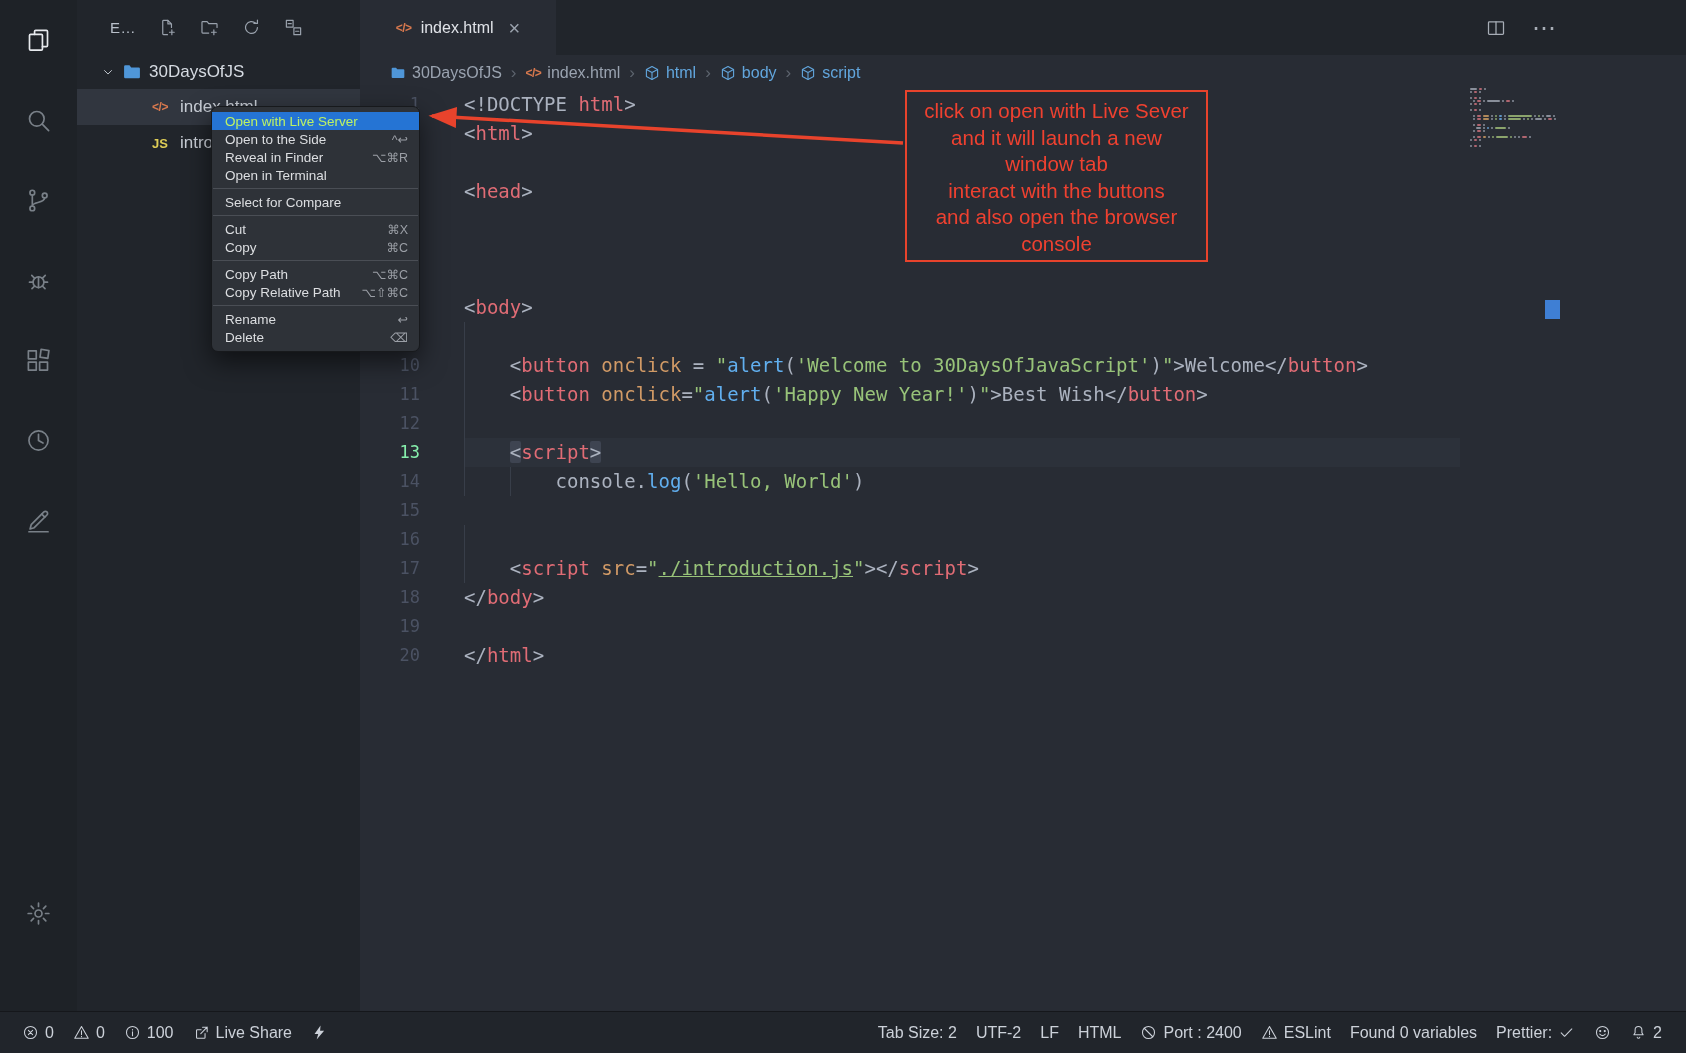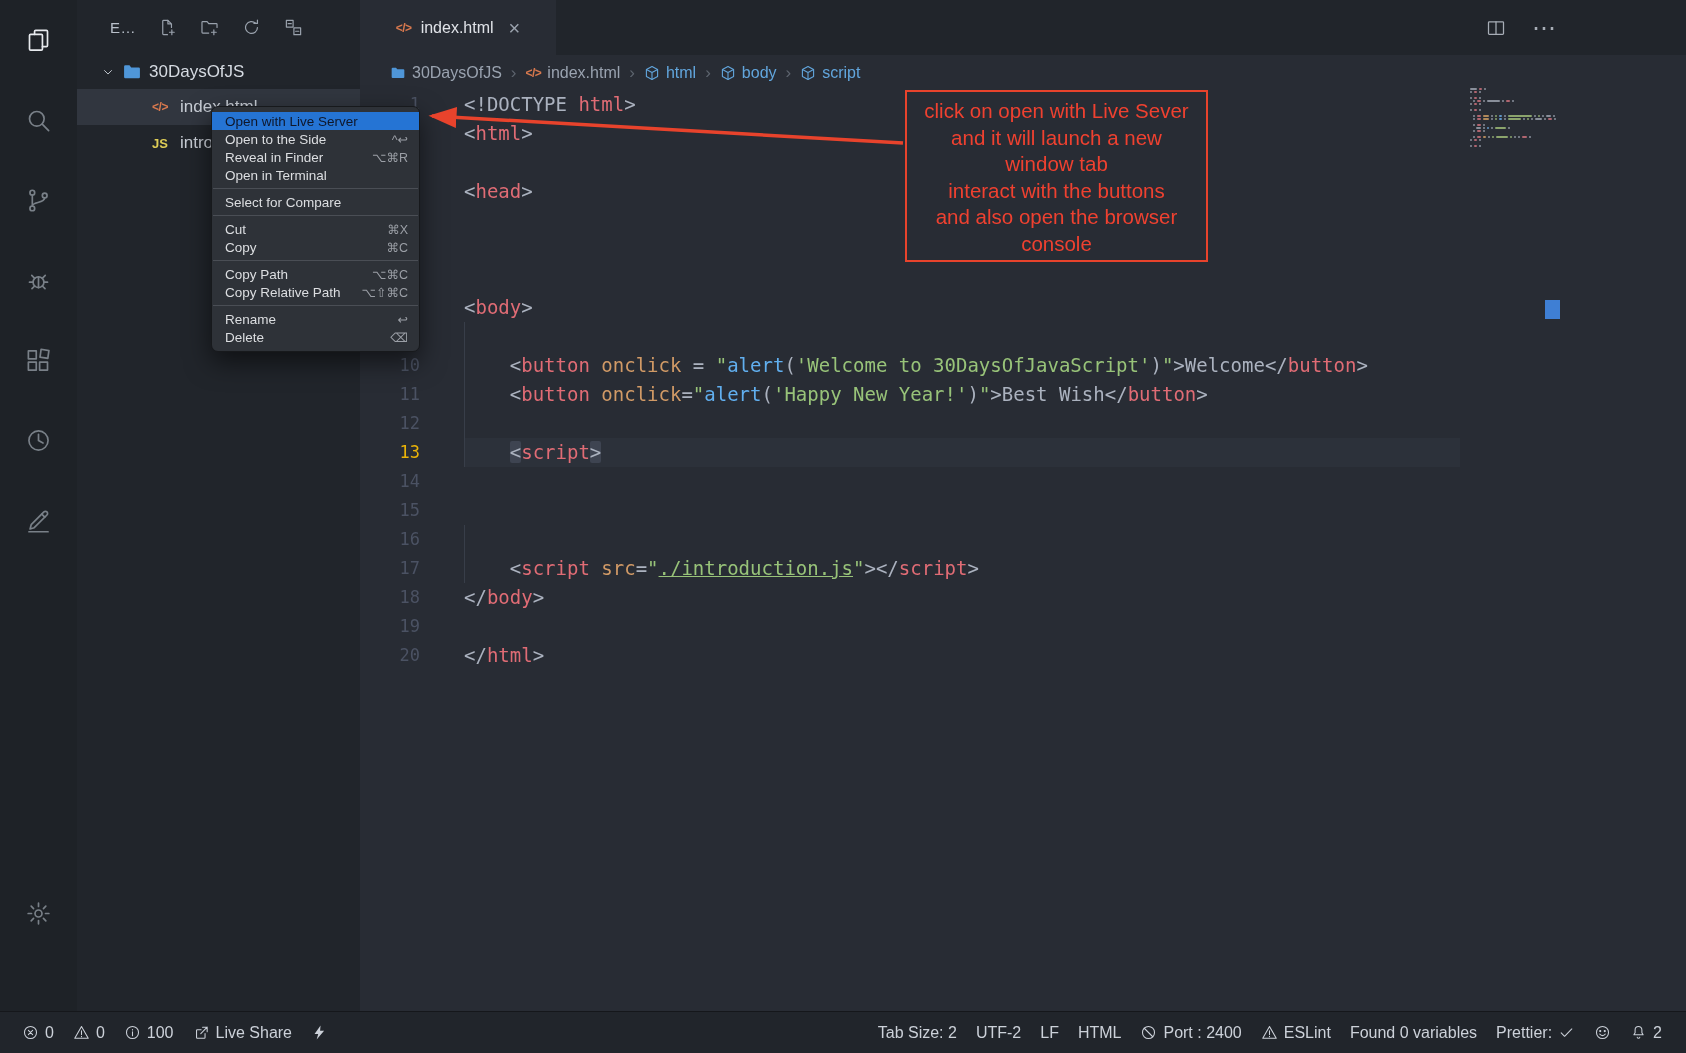--- a/index.html
+++ b/index.html
@@ -35,21 +35,21 @@
   .tx{display:inline-block;line-height:1}
   .html-tx{color:#d8794e;font-weight:bold;font-size:12px;letter-spacing:-.5px}
   .js-tx{color:#decd56;font-weight:bold;font-size:13px}
   .ell-tx{font-size:24px;color:#a7adb6}
   .close-tx{font-size:20px;color:#9aa2ad;margin-left:6px;cursor:pointer}
 
   
   .context-menu{position:absolute;left:211px;top:106px;width:209px;background:#2e3238;border:1px solid #17191c;border-radius:7px;box-shadow:0 10px 26px rgba(0,0,0,.55);padding:5px 0;z-index:40;font-size:13.5px}
   .menu-item{height:18px;display:flex;align-items:center;justify-content:space-between;padding:0 11px 0 13px;color:#dcdee1;cursor:pointer;white-space:nowrap}
   .menu-item .shortcut{color:#9b9fa6;margin-left:12px;font-size:12.5px}
-  .menu-item.hl{background:#2574d4;color:#0f172a}
+  .menu-item.hl{background:#2574d4;color:#bef264}
   .menu-sep{height:1px;background:#4a4e55;margin:4px 1px}
 
   
   .main{position:absolute;left:360px;top:0;right:0;height:1011px;background:#282c34}
   .tabbar{height:55px;background:#21252b;display:flex;align-items:stretch;position:relative}
   .tab{width:196px;background:#282c34;display:flex;align-items:center;justify-content:center;gap:9px;font-size:16px;color:#e0e3e8;cursor:pointer}
   .tab-actions{position:absolute;right:0;top:0;height:55px;display:flex;align-items:center;gap:26px;padding-right:130px;color:#a7adb6}
   .tab-actions .icon{cursor:pointer;display:flex;align-items:center}
   .tab-actions svg{width:20px;height:20px}
 
@@ -57,21 +57,21 @@
   .bc-item{display:flex;align-items:center;gap:6px;cursor:pointer}
   .bc-item svg{width:16px;height:16px}
   .bc-sep{color:#5d646e;font-size:17px}
   .cube{color:#62a6dd}
 
   .code-area{position:absolute;left:0;top:90px;right:0;bottom:0;overflow:hidden}
   .code-line{display:flex;height:29px;line-height:29px;font-family:"DejaVu Sans Mono","Liberation Mono",monospace;font-size:19px}
   .gutter{width:104px;padding-right:44px;text-align:right;color:#4b5263;font-size:17px;flex:none}
   .code-text{flex:1;white-space:pre;position:relative;margin-right:226px}
   .code-line.cur .code-text{background:#2c313a}
-  .code-line.cur .gutter{color:#eab308}
+  .code-line.cur .gutter{color:#86efac}
   .seg.p,.seg.x{color:#abb2bf}
   .seg.t{color:#e06c75}
   .seg.a{color:#d19a66}
   .seg.s{color:#98c379}
   .seg.f{color:#61afef}
   .seg.u{text-decoration:underline}
   .seg.bh{background:#3e4451;border-radius:2px}
   .iguide{position:absolute;top:0;bottom:0;width:1px;background:#383e49}
 
   .minimap{position:absolute;top:88px;right:130px;width:86px;overflow:hidden;z-index:5;cursor:pointer}
@@ -331,20 +331,21 @@
         <div class="code-line">
           <div class="gutter">12</div>
           <div class="code-text"><span class="iguide" style="left: 0ch;"></span></div>
         </div>
         <div class="code-line cur">
           <div class="gutter">13</div>
           <div class="code-text"><span class="iguide" style="left: 0ch;"></span><span class="seg p">    </span><span class="seg p bh">&lt;</span><span class="seg t">script</span><span class="seg p bh">&gt;</span></div>
         </div>
         <div class="code-line">
           <div class="gutter">14</div>
+          <div class="code-text"><span class="iguide" style="left: 0ch;"></span><span class="iguide" style="left: 4ch;"></span><span class="seg p">        </span><span class="seg x">console</span><span class="seg p">.</span><span class="seg f">log</span><span class="seg p">(</span><span class="seg s">'Hello, World'</span><span class="seg p">)</span></div>
         </div>
         <div class="code-line">
           <div class="gutter">15</div>
         </div>
         <div class="code-line">
           <div class="gutter">16</div>
           <div class="code-text"><span class="iguide" style="left: 0ch;"></span></div>
         </div>
         <div class="code-line">
           <div class="gutter">17</div>

